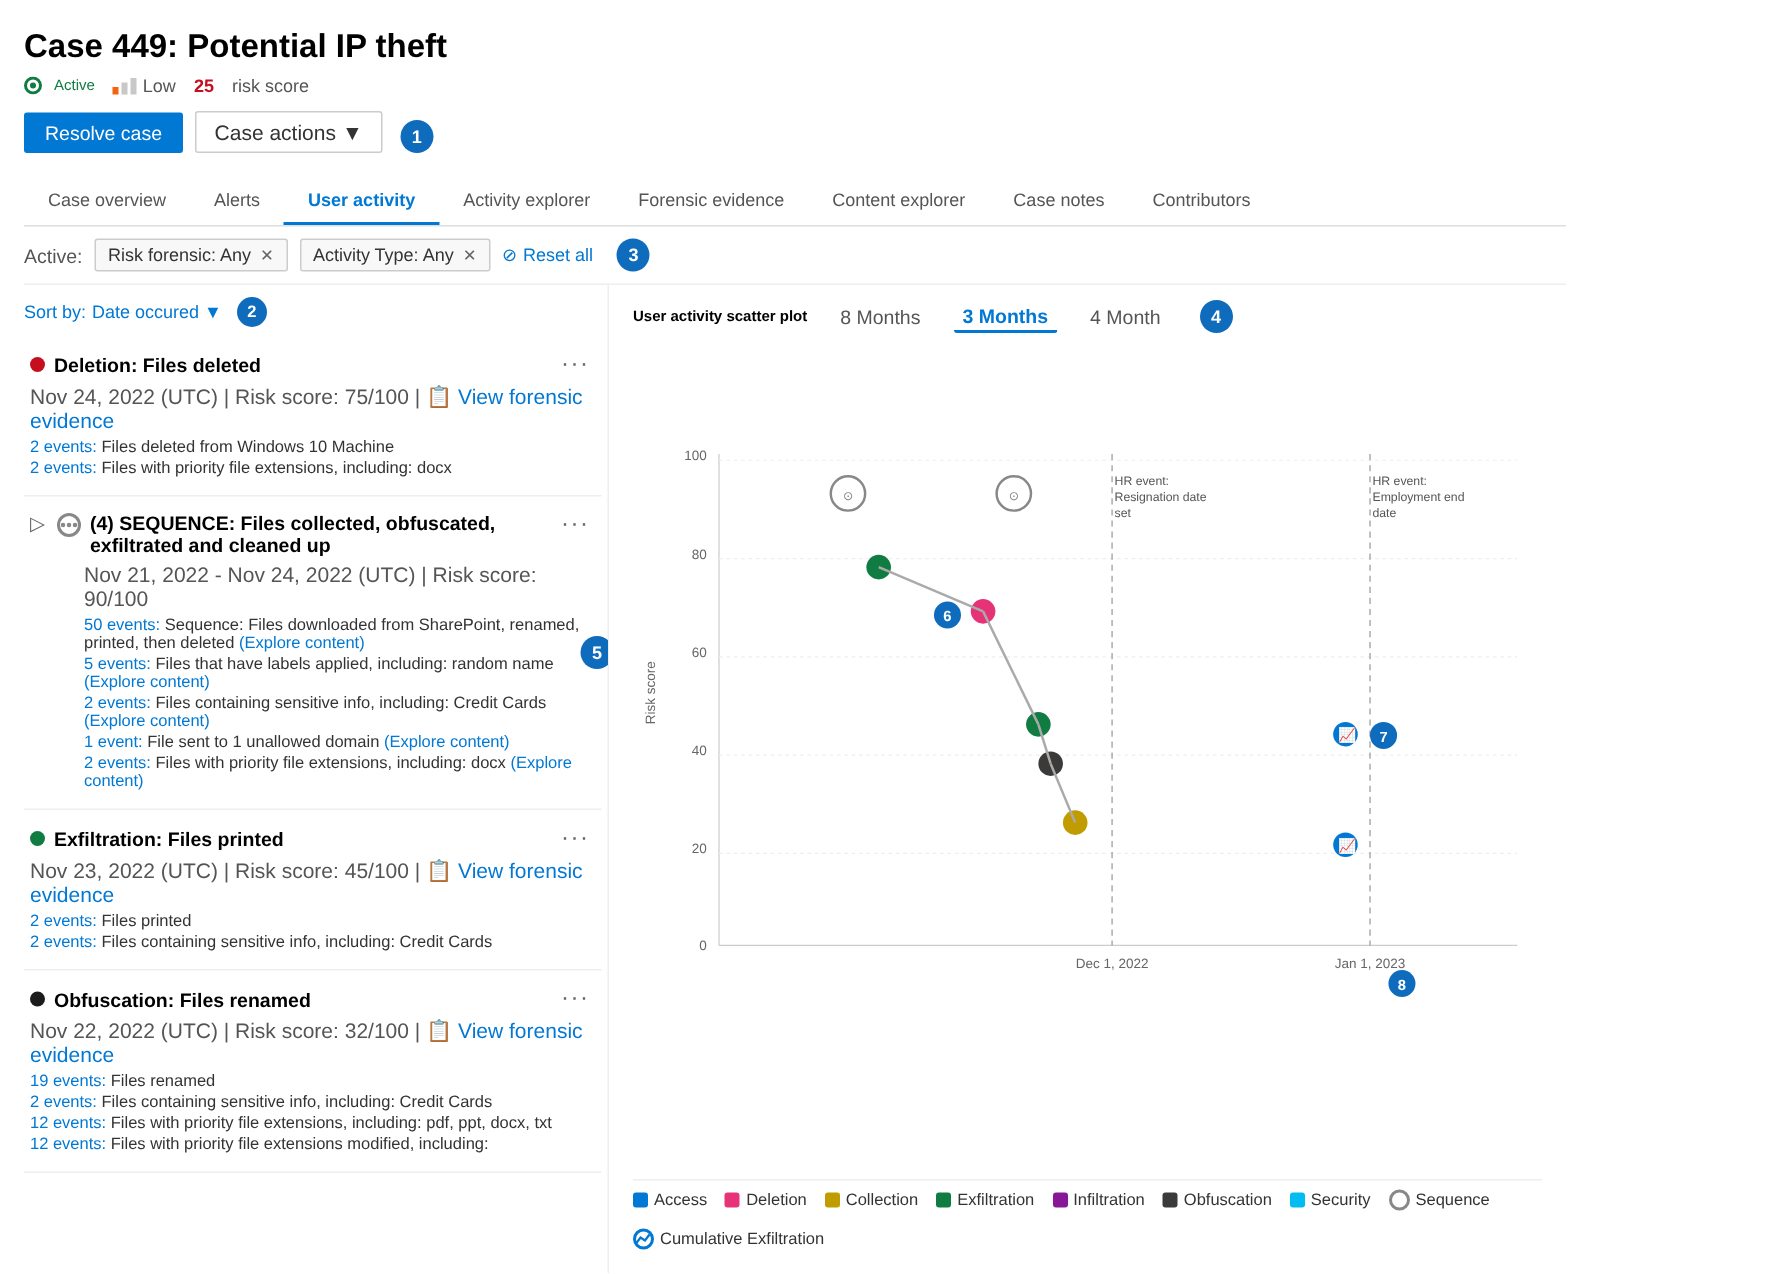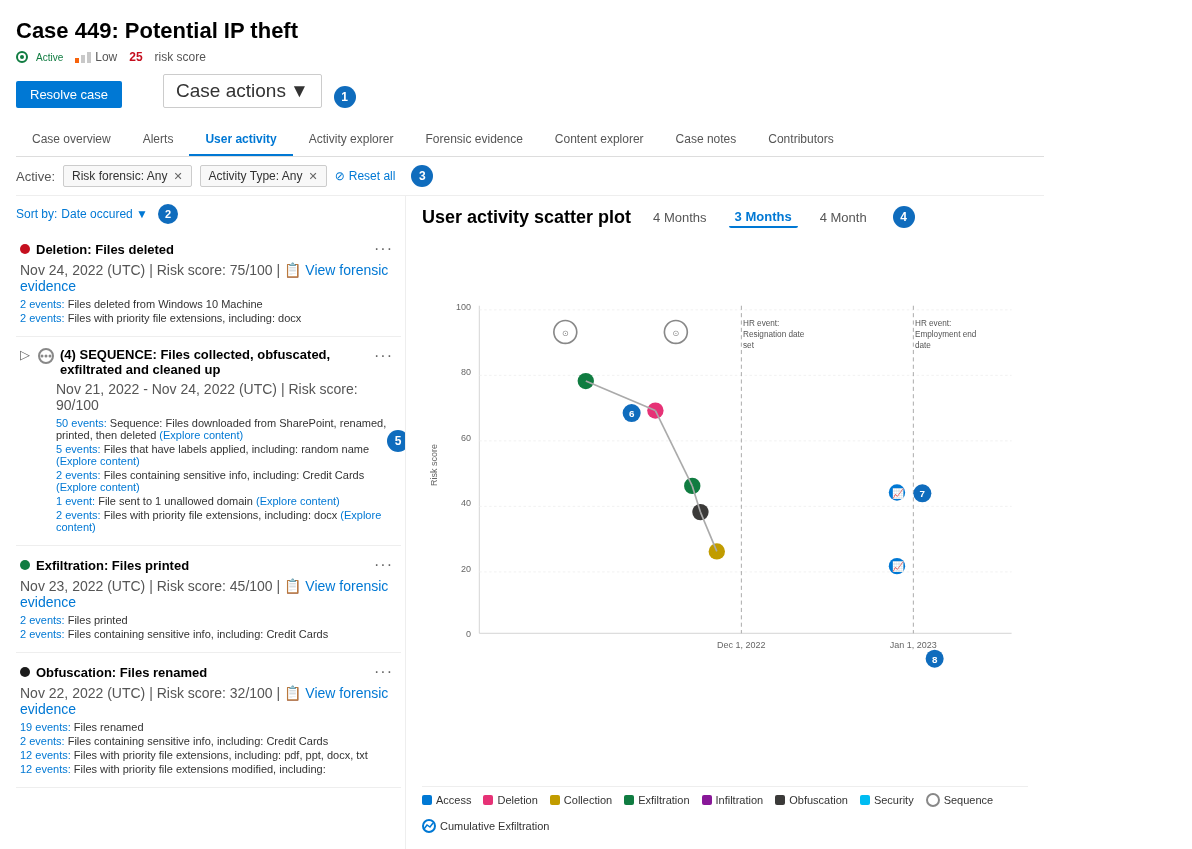--- a/index.html
+++ b/index.html
@@ -14,21 +14,21 @@
     .status-active { display: flex; align-items: center; gap: 4px; color: #107c41; font-size: 10px; }
     .risk-level { display: flex; align-items: center; gap: 4px; }
     .risk-bars { display: flex; gap: 2px; align-items: flex-end; }
     .risk-bar { width: 4px; background: #c8c8c8; }
     .risk-bar.active { background: #f7630c; }
     .risk-score { color: #c50f1f; font-weight: 600; font-size: 12px; }
     .risk-score-label { color: #555; font-size: 12px; }
     
     .action-buttons { display: flex; gap: 8px; margin-bottom: 12px; align-items: flex-end; }
     .btn-primary { background: #0078d4; color: #fff; border: none; padding: 6px 14px; border-radius: 2px; cursor: pointer; font-size: 13px; font-weight: 500; }
-    .btn-secondary { background: #fff; color: #333; border: 1px solid #ccc; padding: 5px 12px; border-radius: 2px; cursor: pointer; font-size: 19px; display: flex; align-items: center; gap: 4px; margin-left: 33px; }
+    .btn-secondary { background: #fff; color: #333; border: 1px solid #ccc; padding: 5px 12px; border-radius: 2px; cursor: pointer; font-size: 14px; display: flex; align-items: center; gap: 4px; }
     .annotation-badge { background: #0f6cbd; color: #fff; border-radius: 50%; width: 22px; height: 22px; display: flex; align-items: center; justify-content: center; font-size: 12px; font-weight: 700; margin-left: 4px; }
     
     
     .tabs { display: flex; gap: 0; border-bottom: 1px solid #ddd; margin-bottom: 0; }
     .tab { padding: 8px 16px; cursor: pointer; font-size: 12px; color: #555; border-bottom: 2px solid transparent; white-space: nowrap; }
     .tab.active { color: #0078d4; border-bottom: 2px solid #0078d4; font-weight: 600; }
     .tab.underlined { color: #0078d4; border-bottom: 2px solid #0078d4; font-weight: 600; }
     
     
     .filter-bar { display: flex; align-items: center; gap: 8px; padding: 8px 0; border-bottom: 1px solid #eee; }
@@ -60,21 +60,21 @@
     .activity-detail { font-size: 11px; color: #333; margin-bottom: 2px; }
     .activity-detail a { color: #0078d4; text-decoration: none; }
     .activity-detail span.count { color: #0078d4; }
     .sequence-header { display: flex; align-items: flex-start; gap: 6px; margin-bottom: 4px; }
     .sequence-expand { color: #666; cursor: pointer; margin-right: 2px; }
     .sequence-icon { width: 16px; height: 16px; border-radius: 50%; border: 2px solid #888; display: flex; align-items: center; justify-content: center; flex-shrink: 0; margin-top: 1px; }
     
     
     .right-panel { flex: 1; padding: 10px 16px; display: flex; flex-direction: column; overflow: hidden; }
     .scatter-header { display: flex; align-items: center; gap: 16px; margin-bottom: 10px; }
-    .scatter-title { font-size: 18px; font-weight: 600; color: #000; }
+    .scatter-title { font-size: 10px; font-weight: 600; color: #000; }
     .time-btn { font-size: 13px; color: #555; cursor: pointer; padding: 2px 6px; border-radius: 2px; }
     .time-btn.active { color: #0078d4; border-bottom: 2px solid #0078d4; font-weight: 600; }
     
     .chart-area { flex: 1; position: relative; overflow: hidden; }
     
     
     .legend { display: flex; gap: 12px; flex-wrap: wrap; padding: 6px 0; border-top: 1px solid #eee; margin-top: 4px; }
     .legend-item { display: flex; align-items: center; gap: 4px; font-size: 11px; color: #333; }
     .legend-dot { width: 10px; height: 10px; border-radius: 2px; flex-shrink: 0; }
     
@@ -246,21 +246,21 @@
         </div>
         <div class="activity-detail">
           <span class="count">12 events:</span> Files with priority file extensions modified, including:
         </div>
       </div>
     </div>
 
     <div class="right-panel">
       <div class="scatter-header">
         <span class="scatter-title">User activity scatter plot</span>
-        <span class="time-btn">4 Months</span>
+        <span class="time-btn">8 Months</span>
         <span class="time-btn active">3 Months</span>
         <span class="time-btn">4 Month</span>
         <div class="annotation-badge">4</div>
       </div>
 
       <div class="chart-area">
         <svg viewBox="0 0 740 490" preserveAspectRatio="xMidYMid meet" style="width:100%; height:calc(100% - 40px);">
 
           <line x1="70" y1="20" x2="70" y2="420" stroke="#ccc" stroke-width="1"></line>
 

